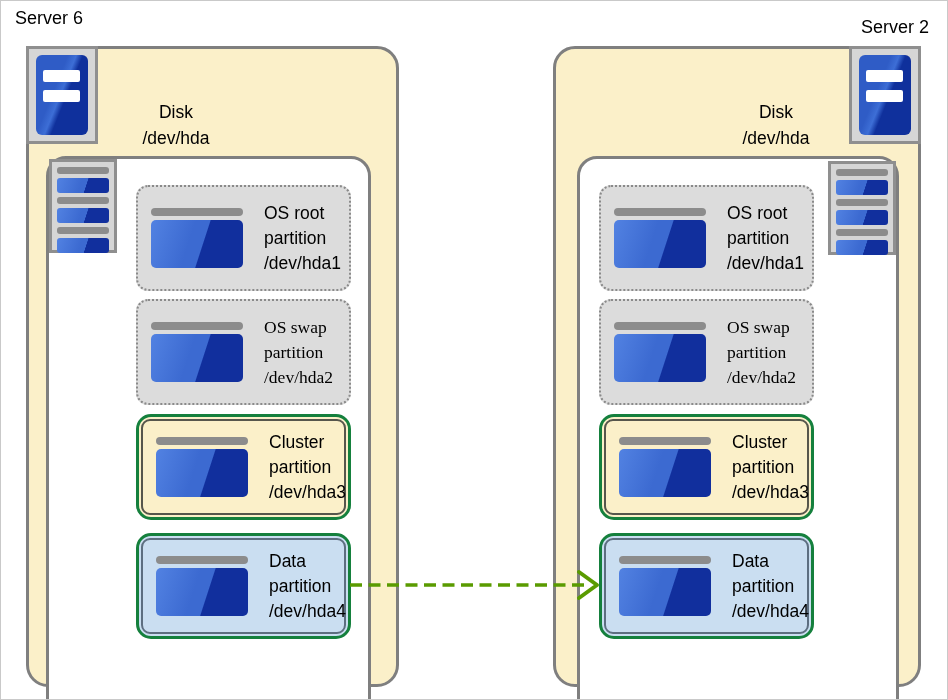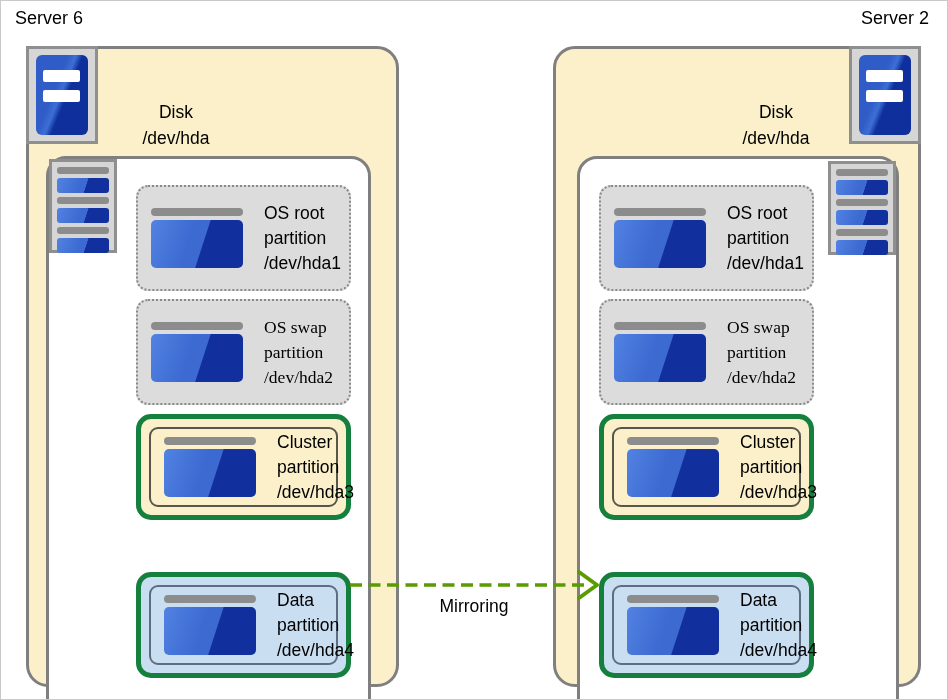--- a/index.html
+++ b/index.html
@@ -1,21 +1,21 @@
 <!DOCTYPE html>
 <html><head>
 <meta charset="utf-8">
 <style>
   html,body{margin:0;padding:0;background:#ffffff;}
   body{font-family:"Liberation Sans", sans-serif;color:#000;}
   #canvas{position:relative;width:948px;height:700px;background:#fff;border:1px solid #c9c9c9;box-sizing:border-box;overflow:hidden;}
 
   .server-label{position:absolute;top:6px;font-size:18px;line-height:22px;color:#000;}
   .s1label{left:14px;}
-  .s2label{right:18px;text-align:right;}
+  .s2label{right:18px;text-align:right;margin-top:9px;}
 
   .server{position:absolute;top:45px;height:641px;background:#fbf0c9;border:3px solid #7f7f7f;border-radius:22px;box-sizing:border-box;}
   .server.s1{left:25px;width:373px;}
   .server.s2{left:552px;width:368px;}
 
   
   .server-icon{position:absolute;width:72px;height:98px;background:#d6d6d6;border:3px solid #8f8f8f;box-sizing:border-box;display:flex;align-items:center;justify-content:center;z-index:3;}
   .s1 .server-icon{left:-3px;top:-3px;}
   .s2 .server-icon{right:-3px;top:-3px;}
   .tower{position:relative;width:52px;height:80px;border-radius:6px;
@@ -39,24 +39,24 @@
   .disk-icon i{display:block;border-radius:3px;}
   .disk-icon .g{height:7px;background:#8c8c8c;margin-bottom:4px;}
   .disk-icon .b{height:15px;margin-bottom:4px;
       background:linear-gradient(108deg,#5282e2 0%,#3c6ad1 45%,#3c6ad1 55%,#112f9d 56%,#112f9d 100%);}
   .disk-icon i:last-child{margin-bottom:0;}
 
   
   .partition{position:absolute;width:215px;height:106px;box-sizing:border-box;}
   .s1 .partition{left:87px;}
   .s2 .partition{left:19px;}
-  .row0{top:26px;} .row1{top:140px;font-family:Liberation Serif, serif;} .row2{top:255px;} .row3{top:374px;margin-top:39px;}
+  .row0{top:26px;} .row1{top:140px;font-family:Liberation Serif, serif;} .row2{top:255px;} .row3{top:374px;}
 
   .partition.dotted{background:#dcdcdc;border:2px dotted #8a8a8a;border-radius:12px;}
-  .partition.solid{border:5px solid #15803d;border-radius:15px;padding:8px;}
+  .partition.solid{border:3px solid #15803d;border-radius:15px;padding:2px;}
   .partition.cream{background:#fbf0c9;}
   .partition.dblue{background:#cadef1;}
   .p-inner{width:100%;height:100%;box-sizing:border-box;border:2px solid #55555c;border-radius:9px;}
   .cream .p-inner{border-color:#56564c;}
   .dblue .p-inner{border-color:#5d6e80;}
 
   .p-content{display:flex;height:100%;align-items:center;padding-left:13px;box-sizing:border-box;}
   .part-icon{width:92px;flex:0 0 92px;margin-right:21px;}
   .part-icon .pbar{height:8px;background:#8c8c8c;border-radius:4px;margin-bottom:4px;}
   .part-icon .platter{height:48px;border-radius:5px;
@@ -238,15 +238,14 @@
           </div>
         </div>
       </div>
     </div>
   </div>
 
   <svg id="arrow-overlay" viewBox="0 0 948 700" xmlns="http://www.w3.org/2000/svg">
     <line x1="349" y1="584" x2="588" y2="584" stroke="#5a9b00" stroke-width="3.6" stroke-dasharray="12 6.5"></line>
     <polyline points="578,571 596,584 578,597" fill="none" stroke="#5a9b00" stroke-width="4" stroke-linecap="round" stroke-linejoin="round"></polyline>
   </svg>
-  <div id="mirror-label">Mirroring</div>
 
 </div>
 
 </body></html>

